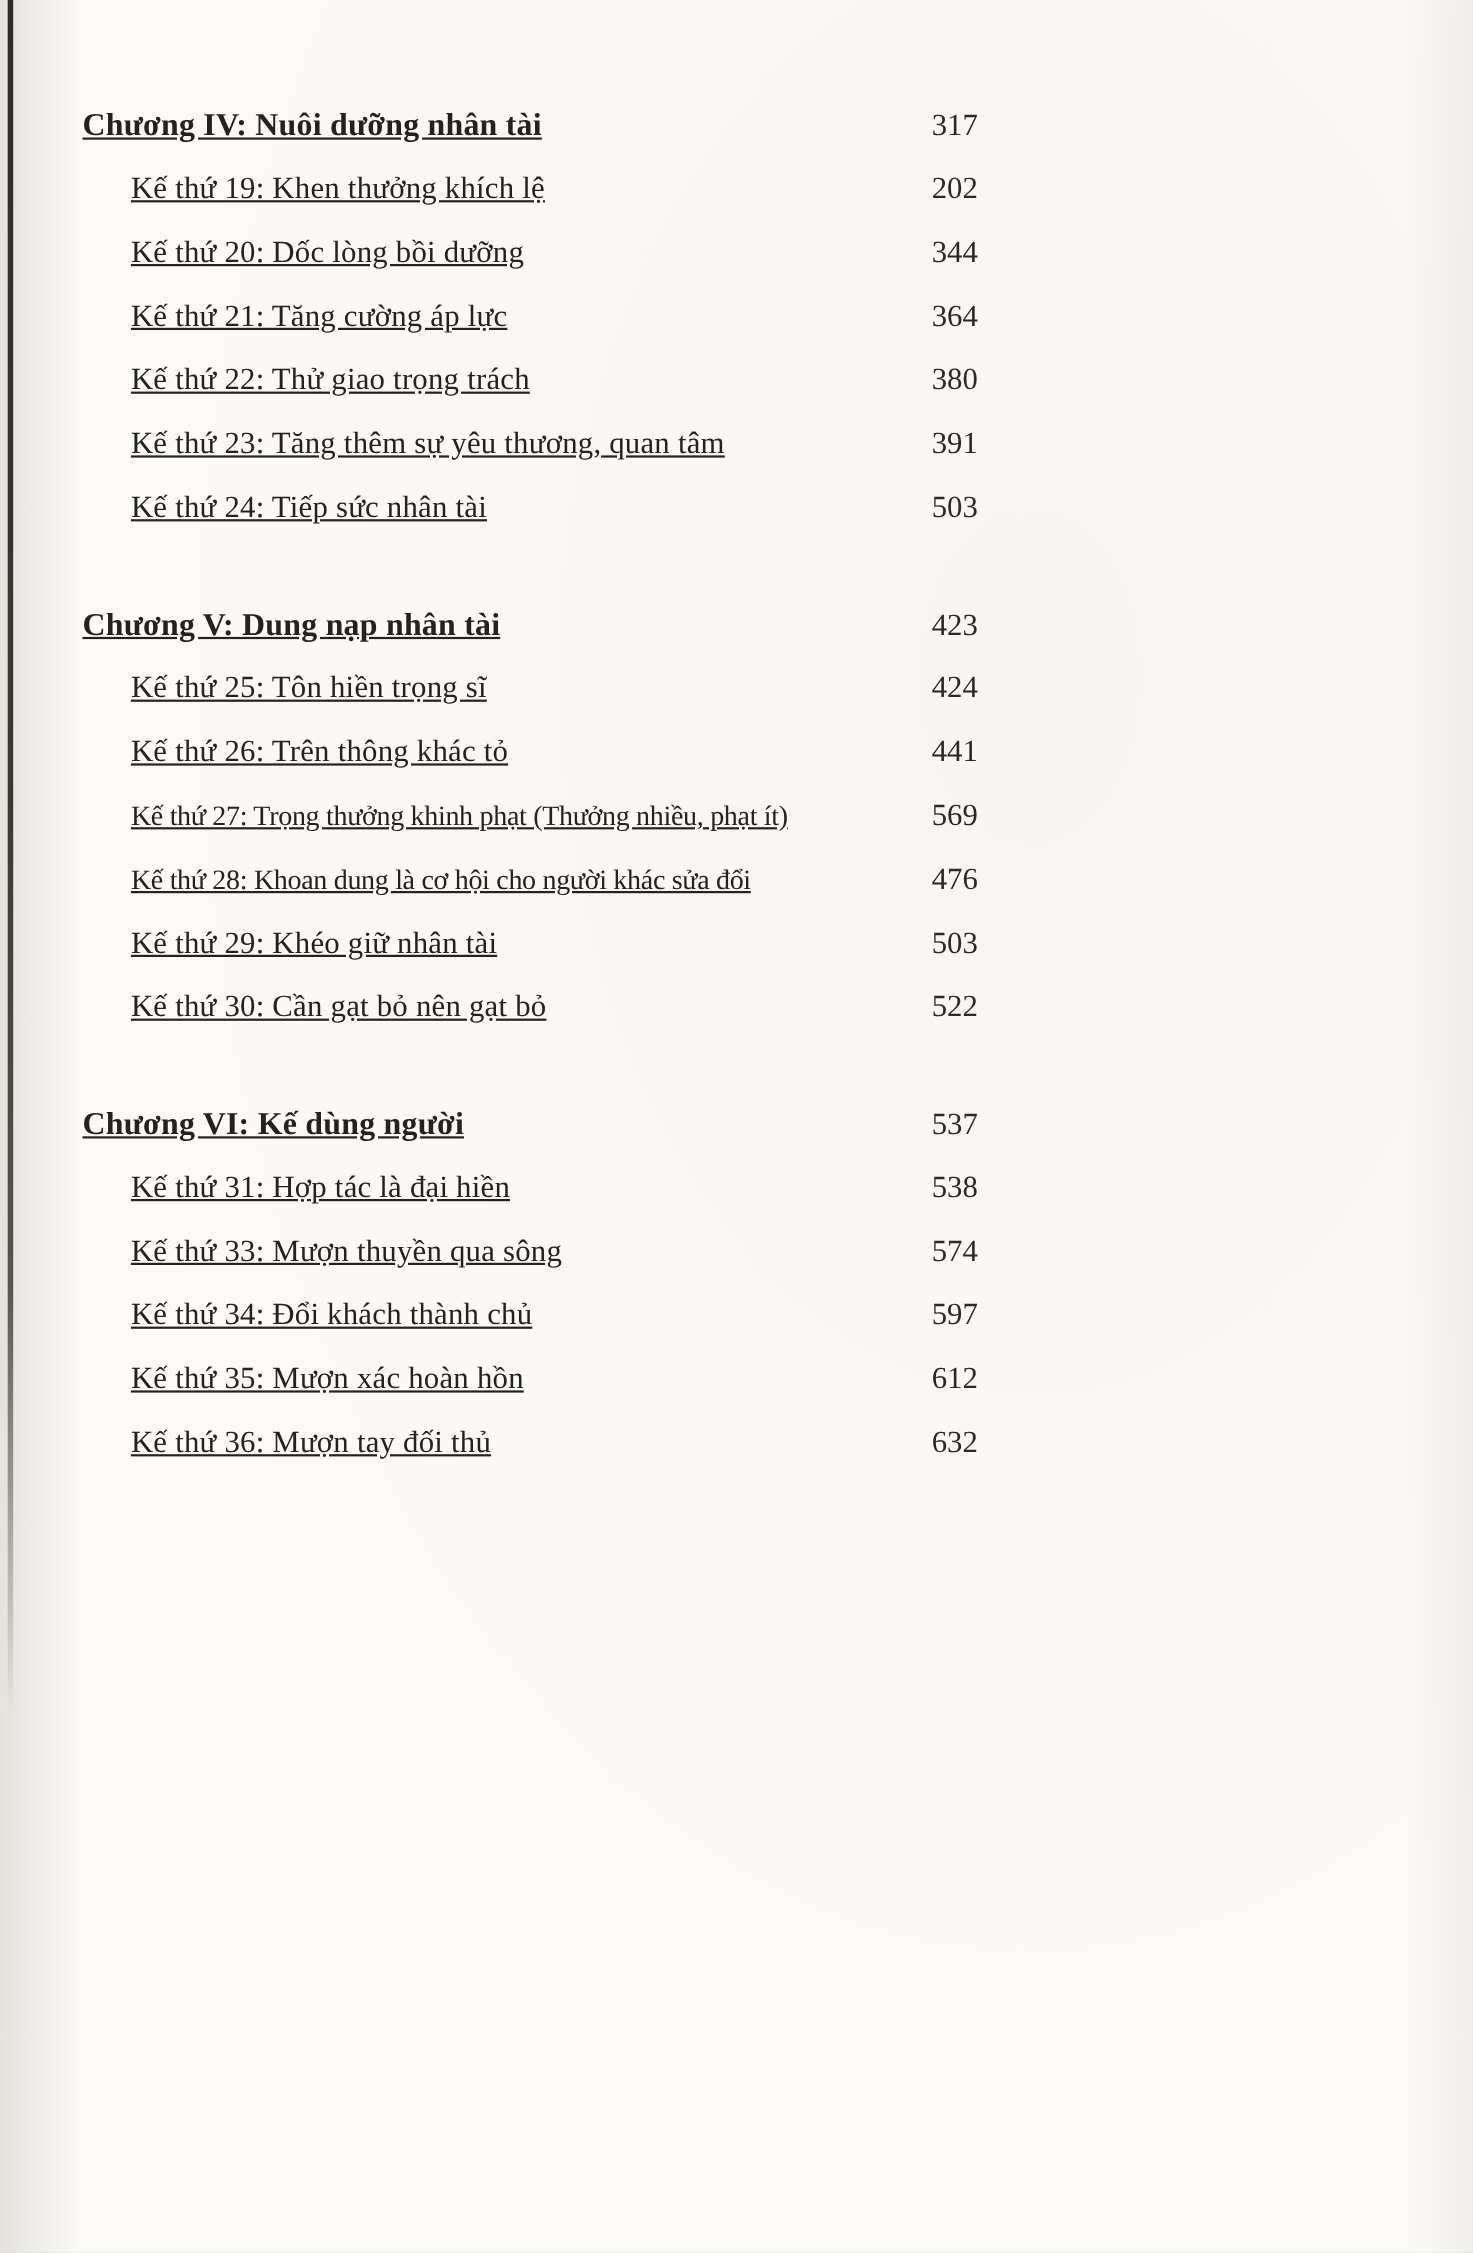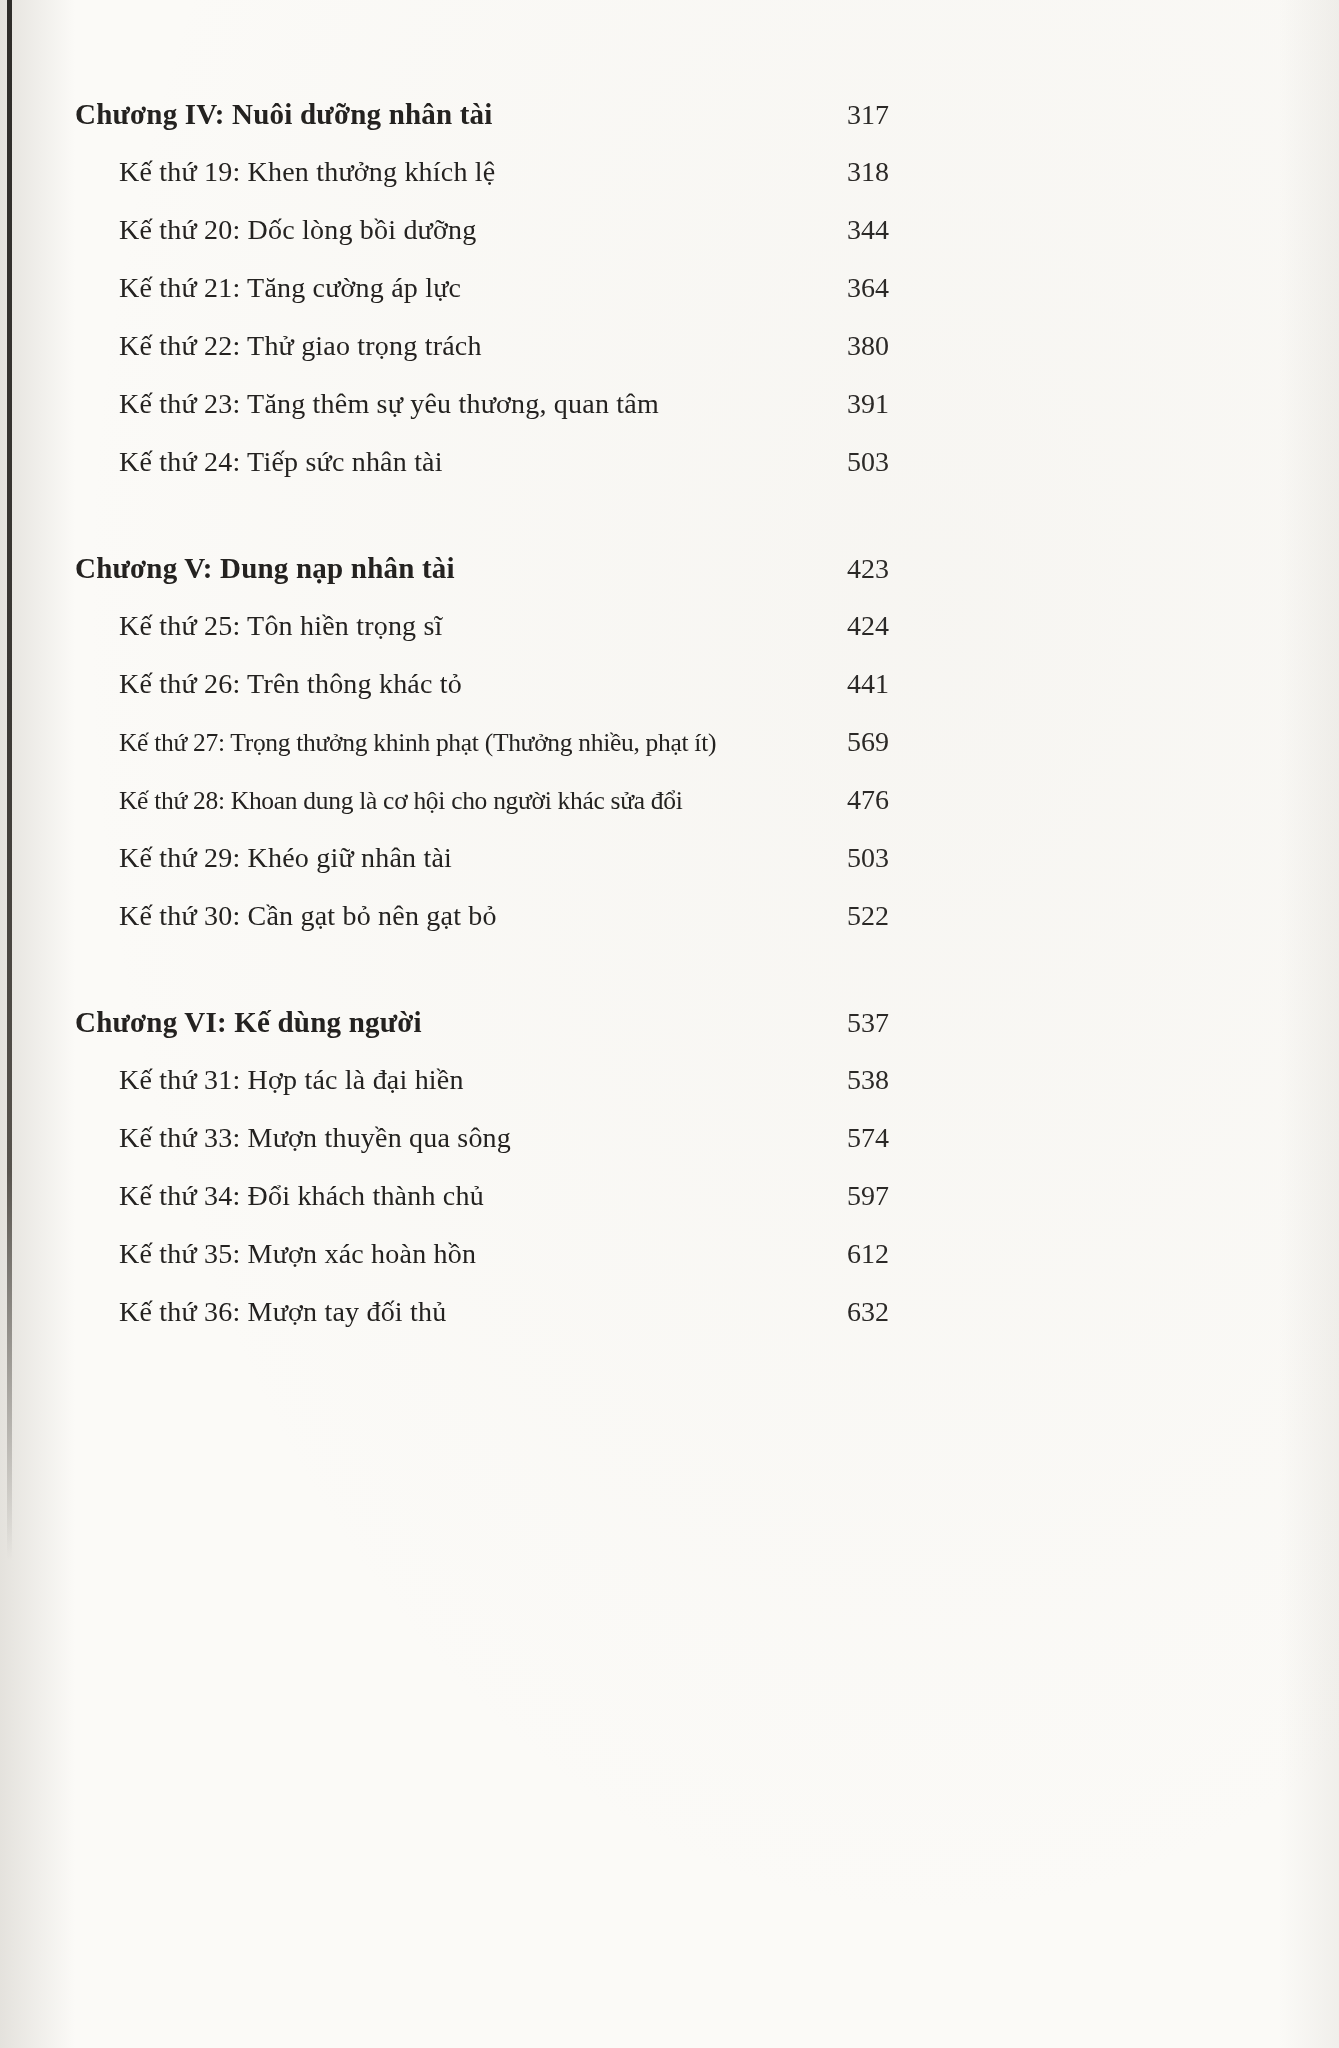--- a/index.html
+++ b/index.html
@@ -45,20 +45,21 @@
     display: flex;
     justify-content: space-between;
     align-items: baseline;
     height: 58px;
     line-height: 1.15;
   }
   .row .lbl {
     font-size: 28px;
     letter-spacing: 0.2px;
     white-space: nowrap;
+    text-decoration: underline;
   }
   .row.chapter .lbl {
     font-weight: 700;
     font-size: 29px;
   }
   .row.entry {
     padding-left: 44px;
   }
   .row.long .lbl {
     font-size: 25.5px;
@@ -79,21 +80,21 @@
 
   <div class="toc">
 
     <div class="section">
       <div class="row chapter">
         <span class="lbl">Chương IV: Nuôi dưỡng nhân tài</span>
         <span class="num">317</span>
       </div>
       <div class="row entry">
         <span class="lbl">Kế thứ 19: Khen thưởng khích lệ</span>
-        <span class="num">318</span>
+        <span class="num">202</span>
       </div>
       <div class="row entry">
         <span class="lbl">Kế thứ 20: Dốc lòng bồi dưỡng</span>
         <span class="num">344</span>
       </div>
       <div class="row entry">
         <span class="lbl">Kế thứ 21: Tăng cường áp lực</span>
         <span class="num">364</span>
       </div>
       <div class="row entry">

